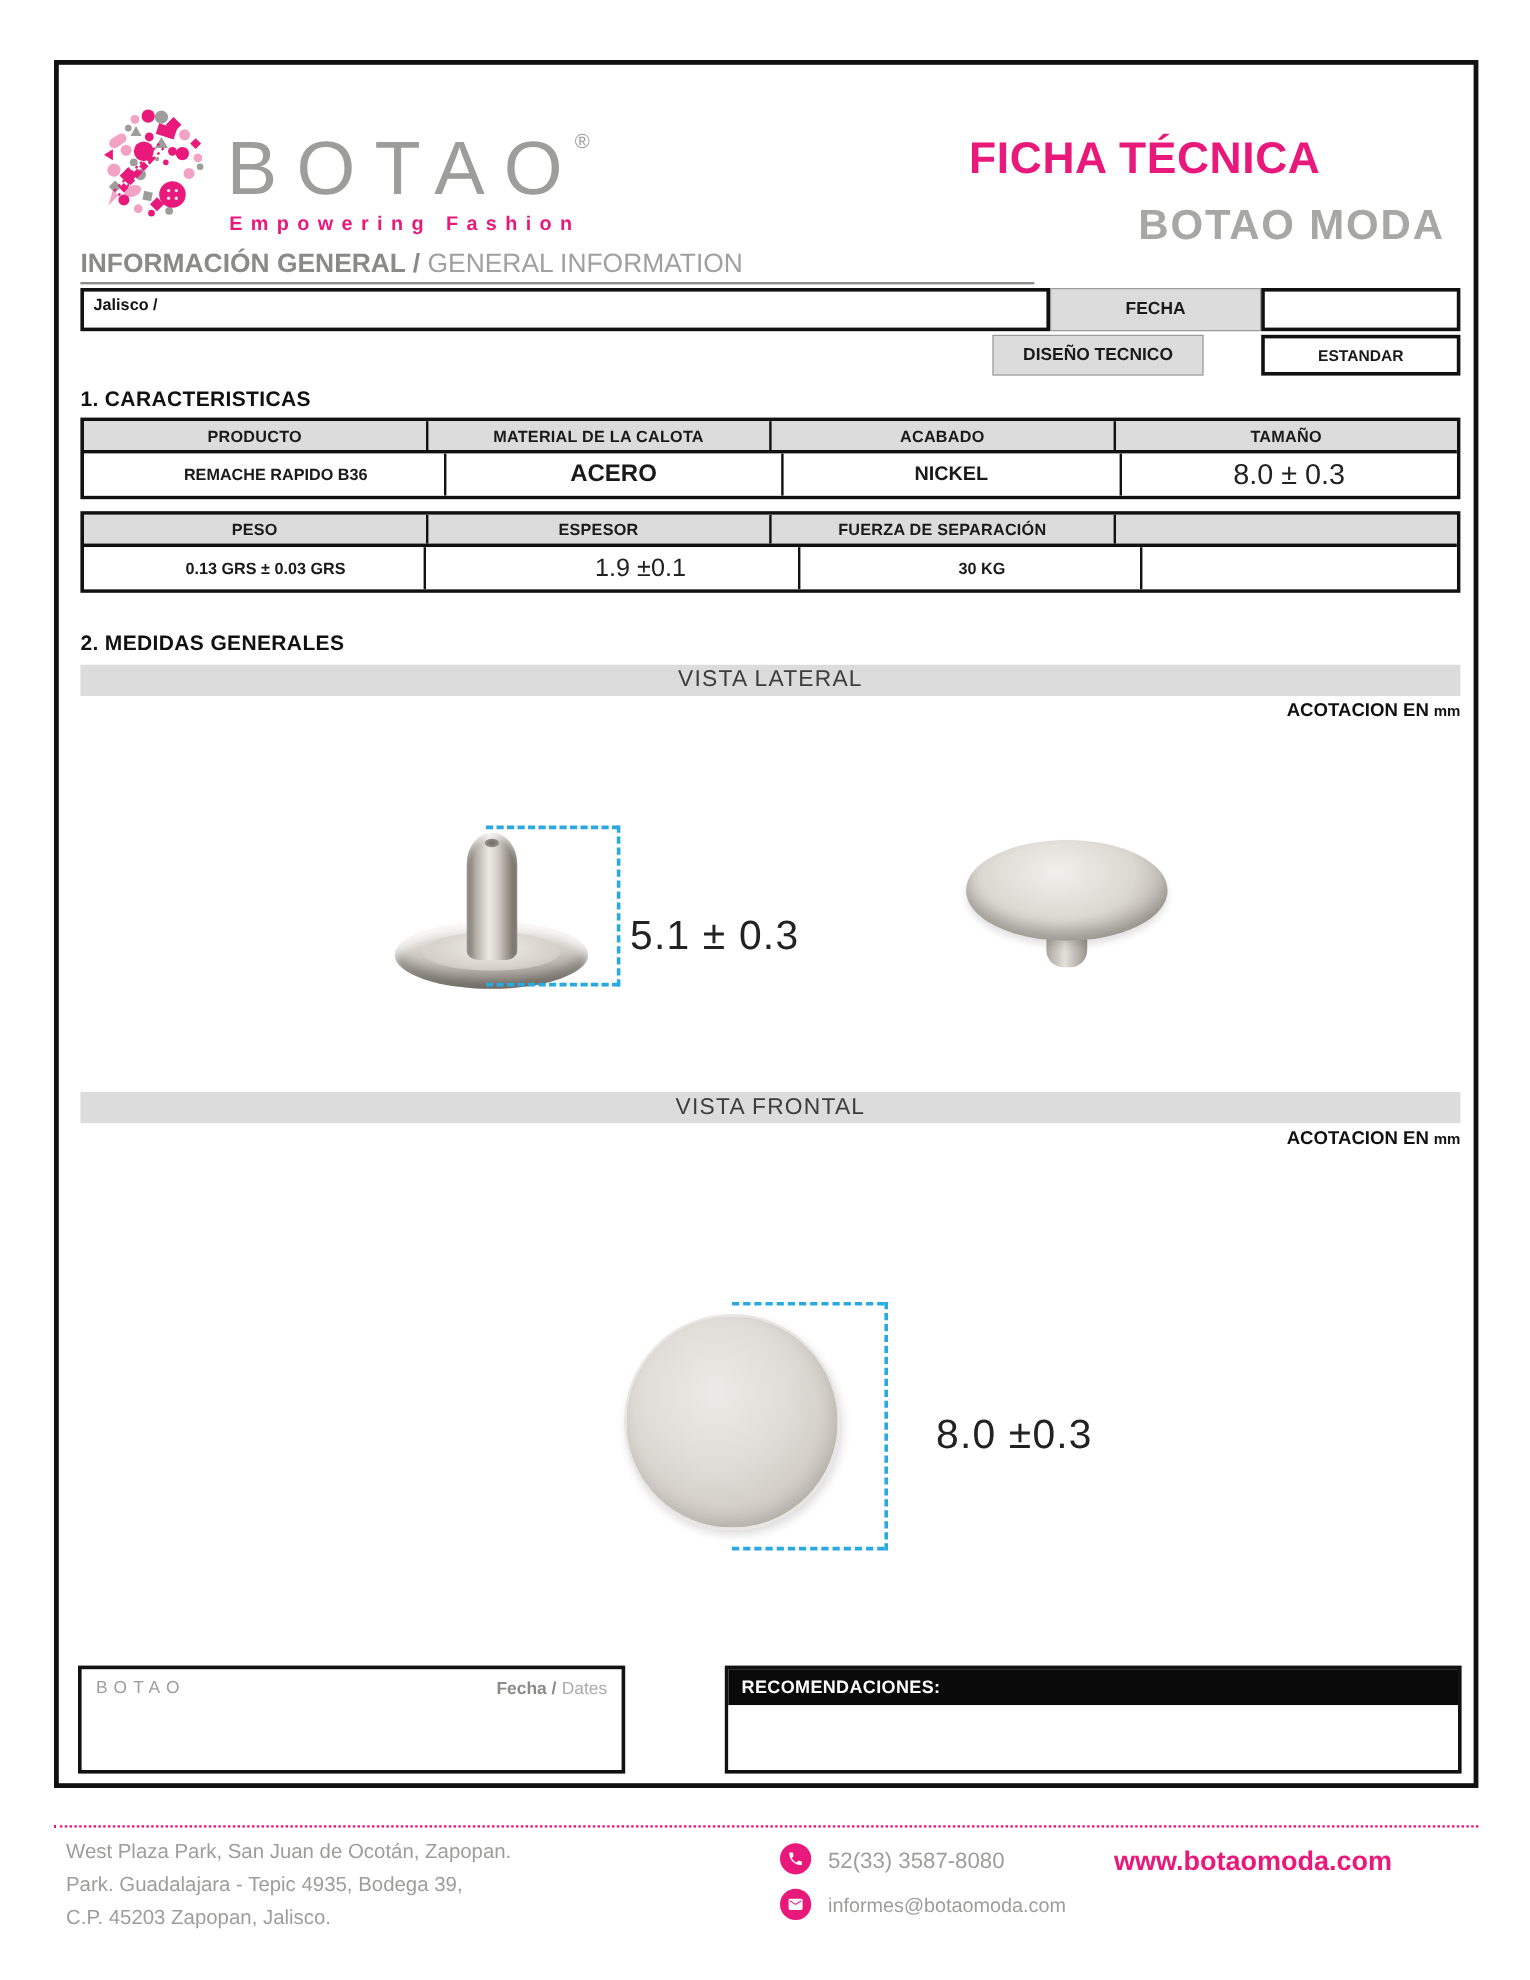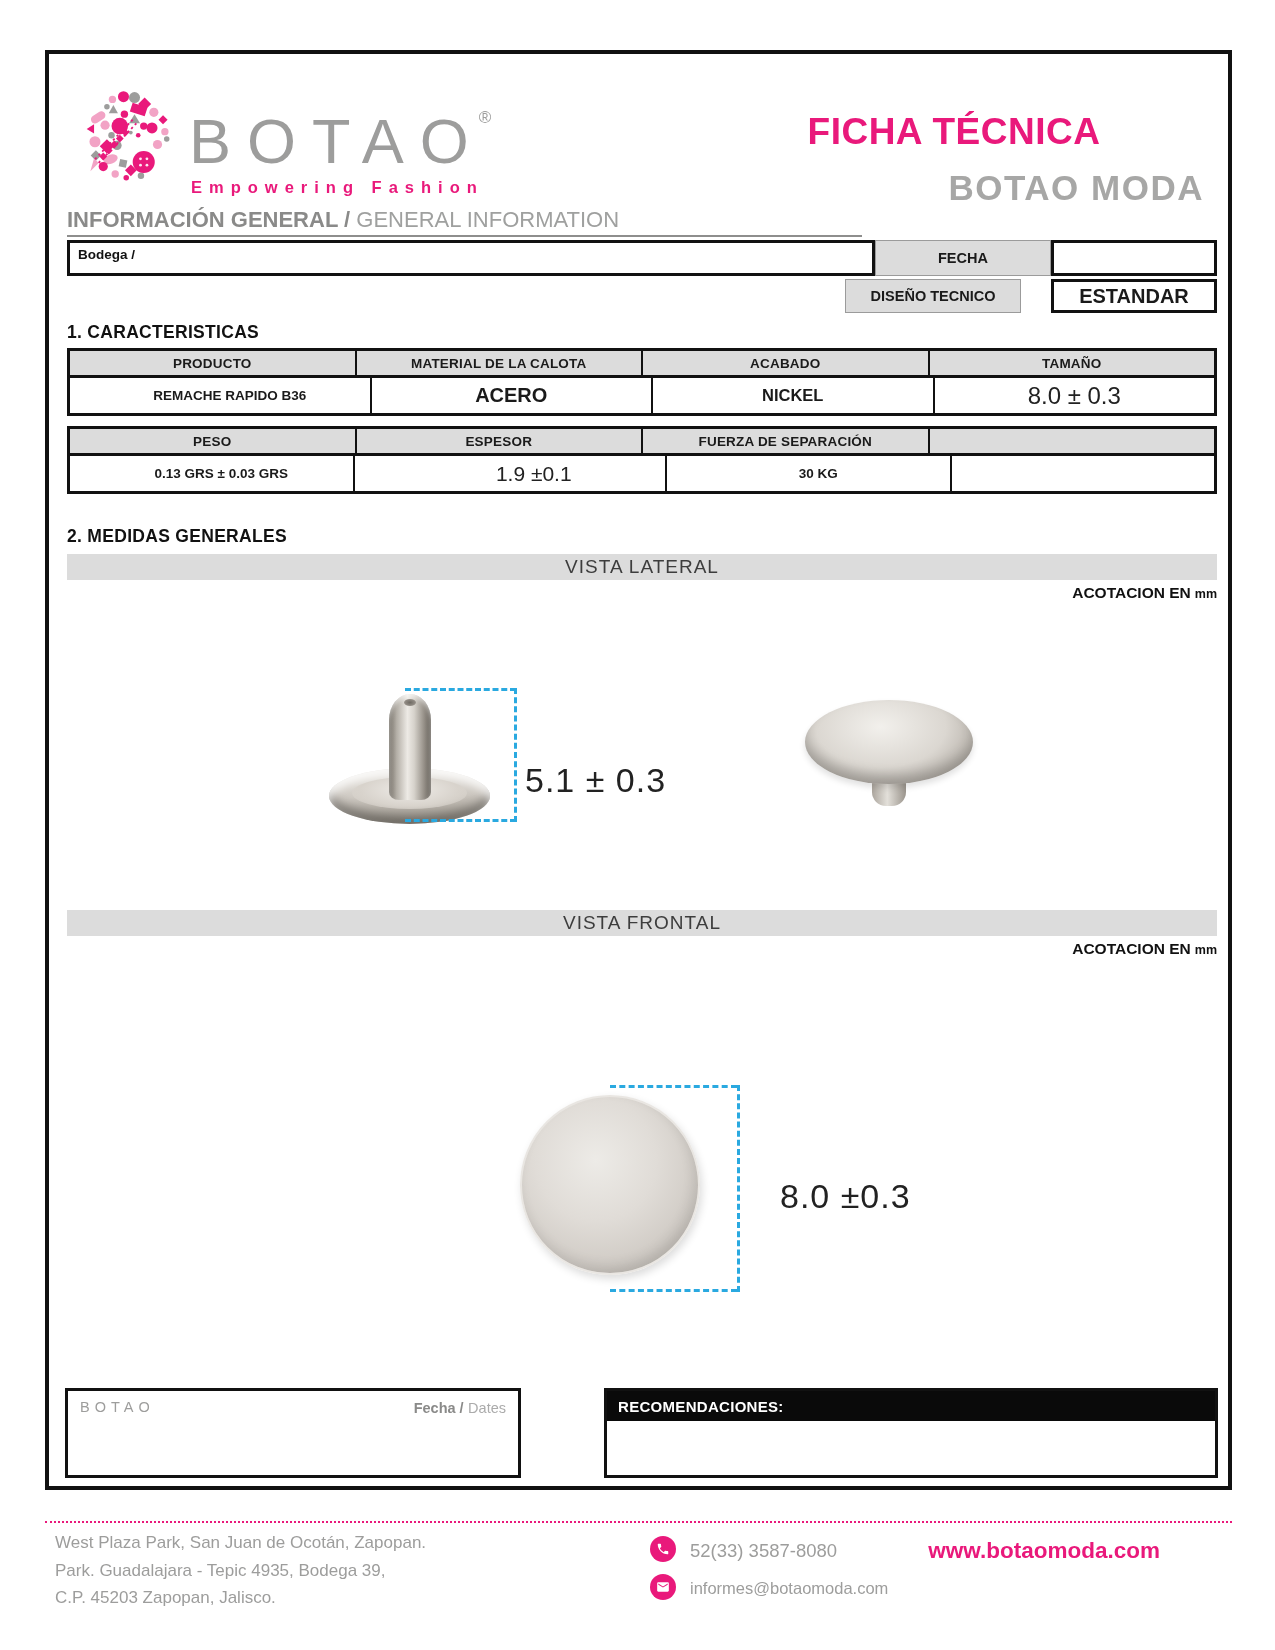--- a/index.html
+++ b/index.html
@@ -21,24 +21,24 @@
   .doc-subtitle { right:24px; top:114px; width:500px; text-align:right; font-size:35px; font-weight:700; color:#a7a7a6; letter-spacing:1.5px; }
 
   
   .gen-heading { left:18px; top:153px; font-size:22px; }
   .gen-heading .hp { font-weight:700; color:#8a8a89; }
   .gen-heading .hs { font-weight:400; color:#9fa09f; }
   .gen-underline { left:18px; top:181px; width:795px; height:0; border-top:2px solid #8e8e8d; }
   .cliente-box { left:18px; top:186px; width:808px; height:36px; border:3px solid #111; background:#fff; padding:2px 0 0 8px; }
   .cliente-label { font-size:13.5px; font-weight:700; color:#111; }
   .cell-gray { background:#dcdcdc; border:1px solid #9b9b9b; display:flex; align-items:center; justify-content:center; font-size:14.5px; font-weight:700; color:#1a1a1a; }
-  .cell-white { background:#fff; border:3px solid #111; display:flex; align-items:center; justify-content:center; font-size:20px; font-weight:700; color:#1a1a1a; }
+  .cell-white { background:#fff; border:3px solid #111; display:flex; align-items:center; justify-content:center; font-size:13px; font-weight:700; color:#1a1a1a; }
   .fecha-cell { left:826px; top:186px; width:176px; height:36px; }
   .fecha-value { left:1002px; top:186px; width:166px; height:36px; }
-  .diseno-cell { left:796px; top:225px; width:176px; height:34px; }
+  .diseno-cell { left:778px; top:225px; width:176px; height:34px; }
   .estandar-cell { left:1002px; top:225px; width:166px; height:34px; }
 
   
   .sec-heading { font-size:17.5px; font-weight:700; color:#111; letter-spacing:0.3px; }
   .carac-heading { left:18px; top:268px; }
   .medidas-heading { left:18px; top:472px; }
 
   
   .spec-table { width:1150px; border:3px solid #111; background:#fff; }
   .spec-t1 { left:18px; top:294px; }
@@ -202,21 +202,21 @@
     <div class="doc-title">FICHA TÉCNICA</div>
     <div class="doc-subtitle">BOTAO MODA</div>
 
     <div class="gen-heading">
       <span class="hp">INFORMACIÓN GENERAL /</span>
       <span class="hs">GENERAL INFORMATION</span>
     </div>
     <div class="gen-underline"></div>
 
     <div class="cliente-box">
-      <span class="cliente-label">Bodega /</span>
+      <span class="cliente-label">Jalisco /</span>
       <span></span>
     </div>
     <div class="cell-gray fecha-cell">FECHA</div>
     <div class="cell-white fecha-value"></div>
     <div class="cell-gray diseno-cell">DISEÑO TECNICO</div>
     <div class="cell-white estandar-cell">ESTANDAR</div>
 
     <div class="sec-heading carac-heading">1. CARACTERISTICAS</div>
 
     <div class="spec-table spec-t1">

